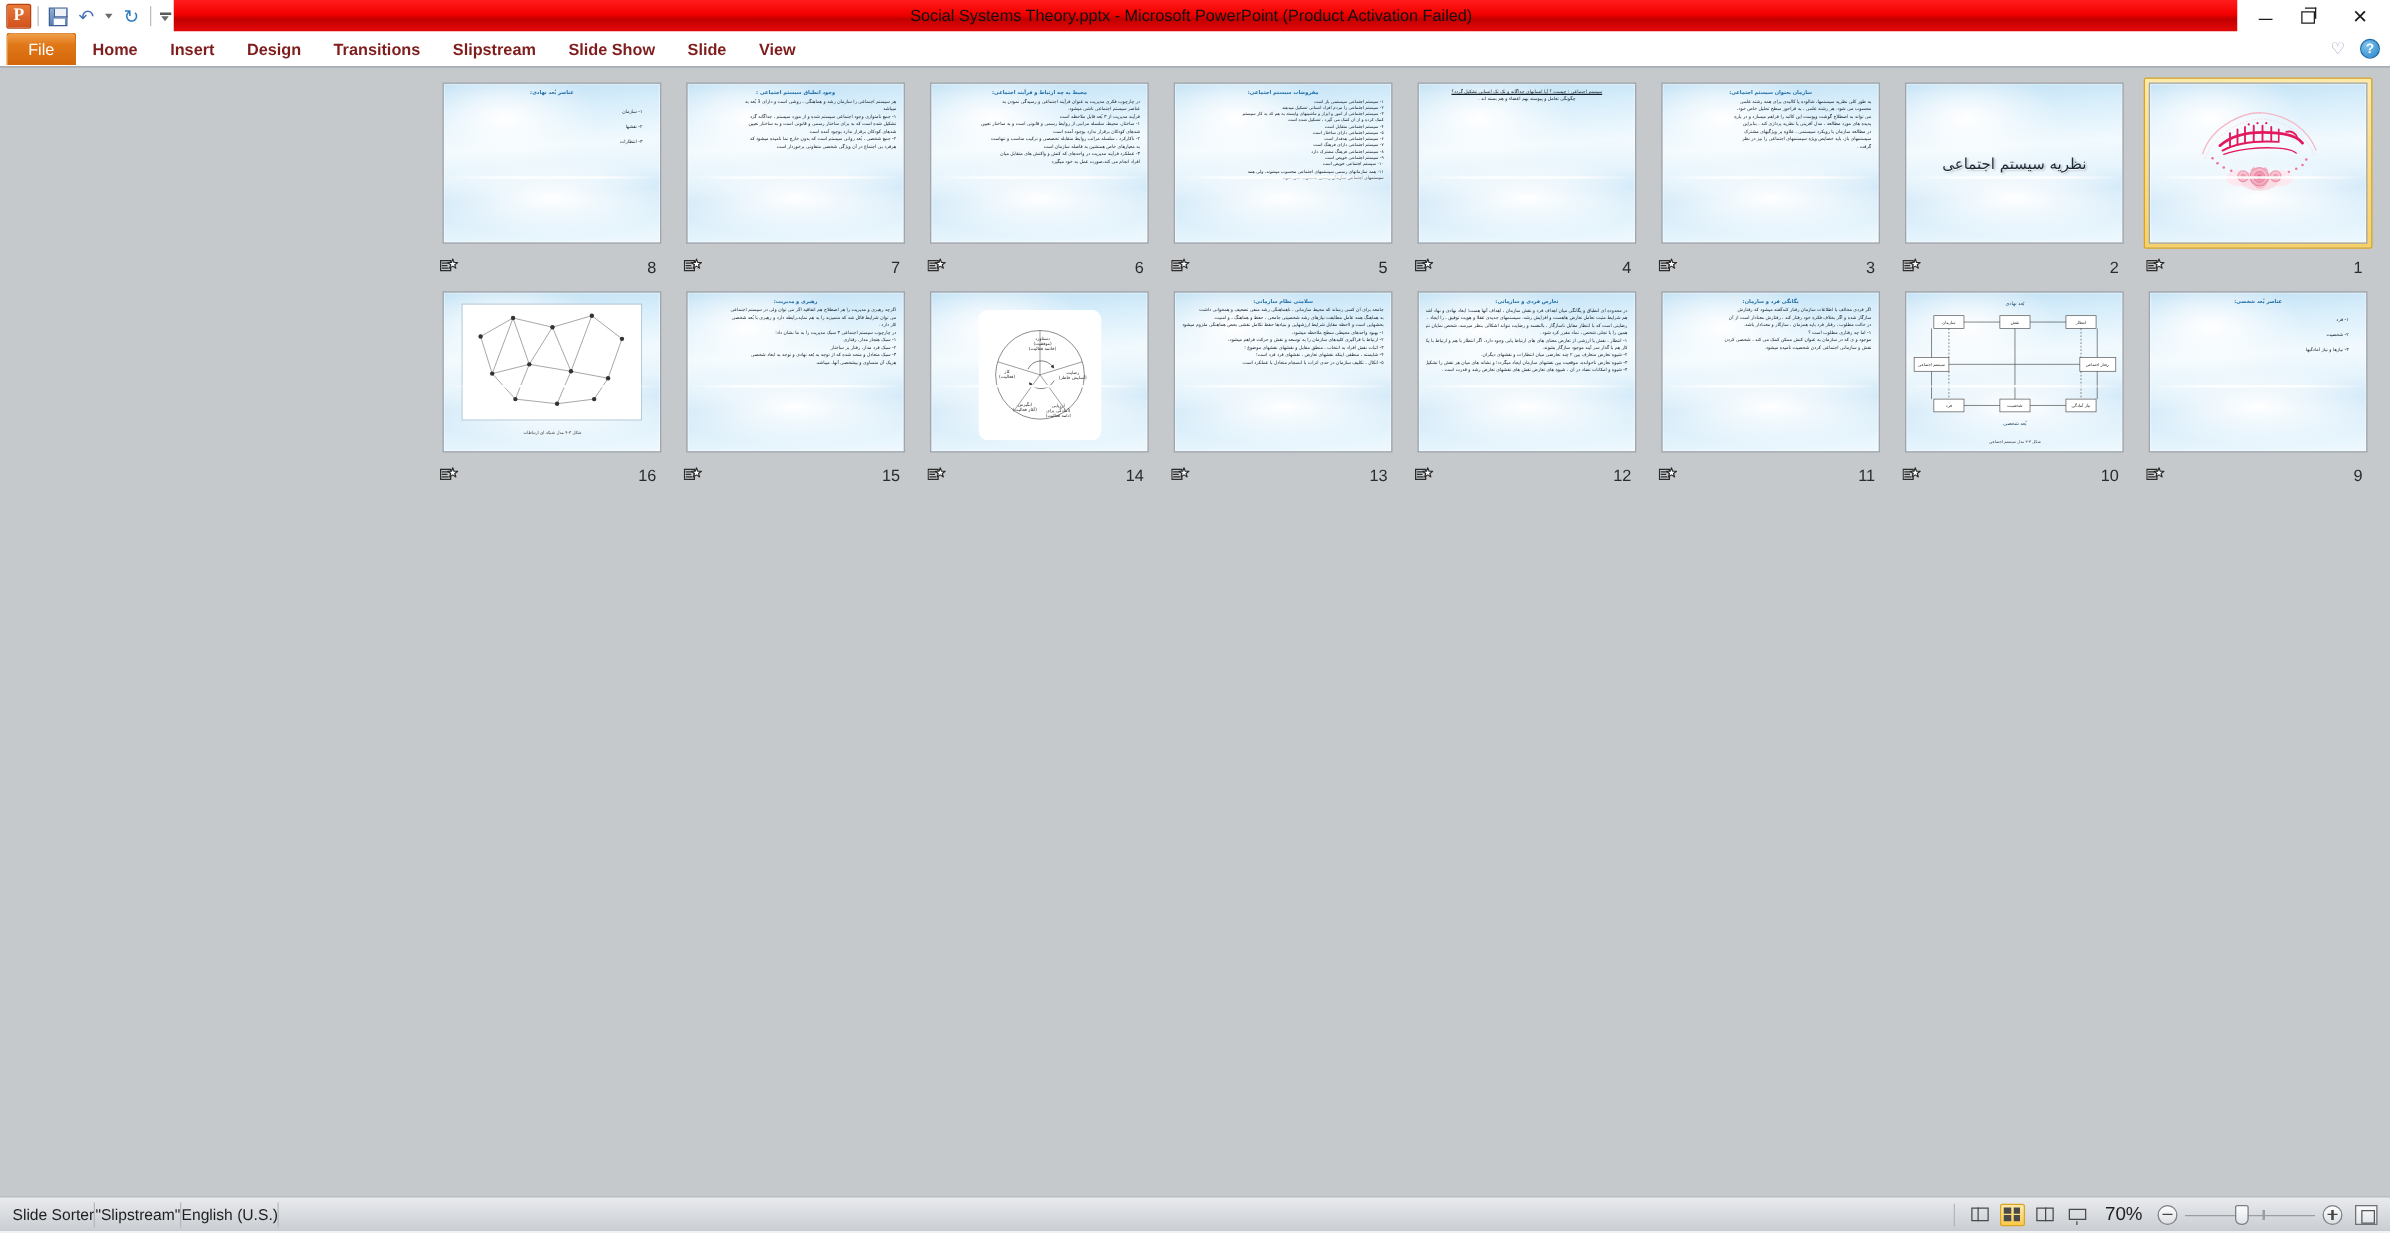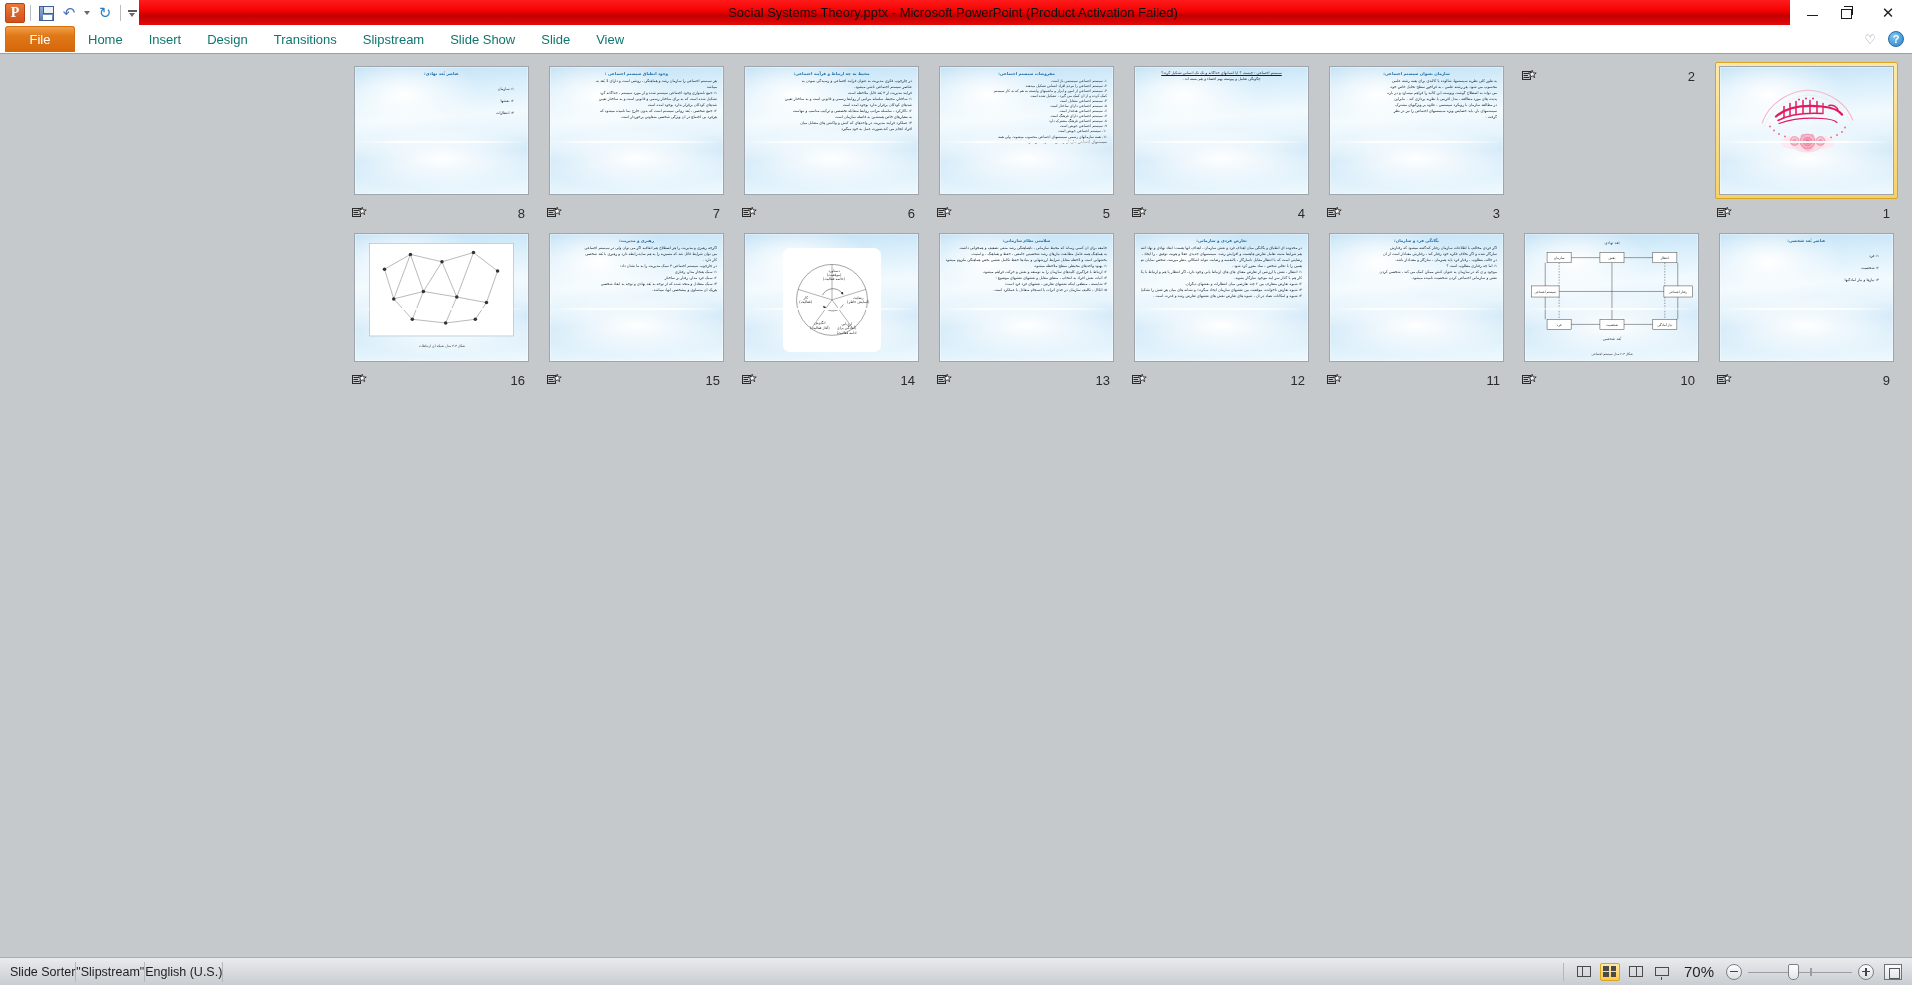--- a/index.html
+++ b/index.html
@@ -147,37 +147,38 @@
   
   .ribbon {
     position: relative;
     height: 27px;
     background: #ffffff;
     display: flex;
     align-items: stretch;
     border-bottom: 1px solid #ffffff;
   }
   .tab-file {
-    width: 70px;
+    width: 56px;
     margin-left: 5px;
     background: linear-gradient(180deg,#f0a04b 0%, #e07818 35%, #d4660a 100%);
     border: 1px solid #d4700e;
     border-bottom: none;
     border-radius: 3px 3px 0 0;
     color: #ffffff;
     font-size: 13px;
     display:flex; align-items:center; justify-content:center;
   }
   .tab {
     padding: 0 13px;
     display: flex;
     align-items: center;
     font-size: 13px;
-    color: #0f766e;
+    color: #7f1d1d;
     white-space: nowrap;
+    font-weight: bold;
   }
   .ribbon-right {
     position: absolute; right: 8px; top: 0; bottom: 0;
     display:flex; align-items:center; gap:12px;
   }
   .ico-heart {
     color: #8a9bb5; font-size: 13px; line-height:1;
     font-family:"DejaVu Sans", sans-serif;
   }
   .ico-help {
@@ -559,20 +560,27 @@
       <rect x="0.5" y="2.5" width="8" height="8" fill="none" stroke="#2b2b2b" stroke-width="1"></rect>
       <line x1="1.5" y1="4.5" x2="7.5" y2="4.5" stroke="#2b2b2b" stroke-width="1"></line>
       <line x1="1.5" y1="6.5" x2="6" y2="6.5" stroke="#2b2b2b" stroke-width="1"></line>
       <line x1="1.5" y1="8.5" x2="7" y2="8.5" stroke="#2b2b2b" stroke-width="1"></line>
       <path d="M10.2 1.2 L11.2 4.0 L14.2 4.0 L11.8 5.8 L12.7 8.6 L10.2 6.9 L7.7 8.6 L8.6 5.8 L6.2 4.0 L9.2 4.0 Z" fill="#ffffff" stroke="#2b2b2b" stroke-width="0.9" stroke-linejoin="round"></path>
     </svg></div>
         <div class="slide-num">1</div>
       </div>
     </div>
       <div class="cell">
+      <div class="thumb-wrap ">
+        <div class="thumb">
+            <div class="sl-bigtitle">
+              <span>نظریه سیستم اجتماعی</span>
+            </div>
+          </div>
+      </div>
       <div class="meta">
         <div class="trans-icon">
     <svg viewBox="0 0 15 14" width="15" height="14">
       <rect x="0.5" y="2.5" width="8" height="8" fill="none" stroke="#2b2b2b" stroke-width="1"></rect>
       <line x1="1.5" y1="4.5" x2="7.5" y2="4.5" stroke="#2b2b2b" stroke-width="1"></line>
       <line x1="1.5" y1="6.5" x2="6" y2="6.5" stroke="#2b2b2b" stroke-width="1"></line>
       <line x1="1.5" y1="8.5" x2="7" y2="8.5" stroke="#2b2b2b" stroke-width="1"></line>
       <path d="M10.2 1.2 L11.2 4.0 L14.2 4.0 L11.8 5.8 L12.7 8.6 L10.2 6.9 L7.7 8.6 L8.6 5.8 L6.2 4.0 L9.2 4.0 Z" fill="#ffffff" stroke="#2b2b2b" stroke-width="0.9" stroke-linejoin="round"></path>
     </svg></div>
         <div class="slide-num">2</div>

